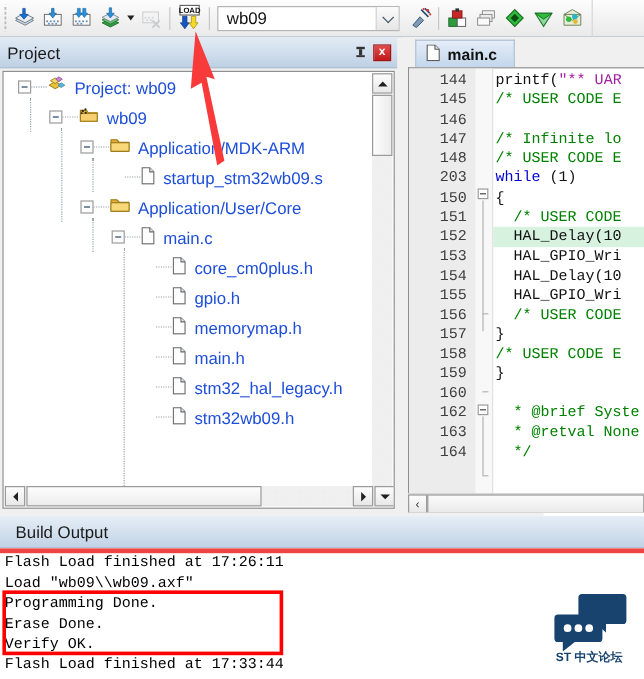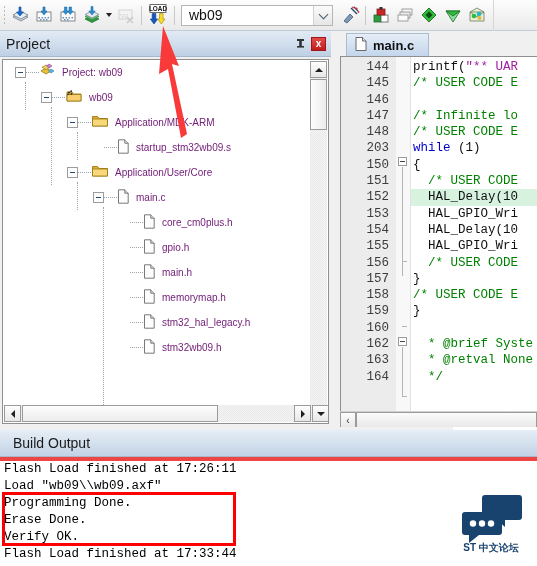--- a/index.html
+++ b/index.html
@@ -178,22 +178,22 @@
     overflow: hidden;
   }
   .tnode {
     position: relative;
     height: 25px;
     display: flex;
     align-items: center;
     white-space: nowrap;
   }
   .tnode .lbl {
-    font-size: 10px;
-    color: #701a75;
+    font-size: 14px;
+    color: #1d4ed8;
     padding-left: 6px;
   }
   .expander {
     width: 11px; height: 11px;
     border: 1px solid #9c9c9c;
     background: #fdfdfd;
     box-sizing: border-box;
     position: relative;
     flex: none;
   }
@@ -768,31 +768,31 @@
               <span class="lbl">gpio.h</span>
             </div>
             <div class="tnode">
               <span class="spacer" style="width:116px"></span>
               <span class="spacer" style="width:11px"></span>
               <span class="dash"></span>
               <span class="ico"><svg width="13" height="15" viewBox="0 0 13 15">
                   <path d="M1.5 0.8 H7.8 L11.2 4.2 V14.2 H1.5 Z" fill="#fdfdfd" stroke="#6a6a6a" stroke-width="0.9"></path>
                   <path d="M7.8 0.8 V4.2 H11.2" fill="#dde6ef" stroke="#6a6a6a" stroke-width="0.9"></path>
                 </svg></span>
-              <span class="lbl">main.h</span>
+              <span class="lbl">memorymap.h</span>
             </div>
             <div class="tnode">
               <span class="spacer" style="width:116px"></span>
               <span class="spacer" style="width:11px"></span>
               <span class="dash"></span>
               <span class="ico"><svg width="13" height="15" viewBox="0 0 13 15">
                   <path d="M1.5 0.8 H7.8 L11.2 4.2 V14.2 H1.5 Z" fill="#fdfdfd" stroke="#6a6a6a" stroke-width="0.9"></path>
                   <path d="M7.8 0.8 V4.2 H11.2" fill="#dde6ef" stroke="#6a6a6a" stroke-width="0.9"></path>
                 </svg></span>
-              <span class="lbl">memorymap.h</span>
+              <span class="lbl">main.h</span>
             </div>
             <div class="tnode">
               <span class="spacer" style="width:116px"></span>
               <span class="spacer" style="width:11px"></span>
               <span class="dash"></span>
               <span class="ico"><svg width="13" height="15" viewBox="0 0 13 15">
                   <path d="M1.5 0.8 H7.8 L11.2 4.2 V14.2 H1.5 Z" fill="#fdfdfd" stroke="#6a6a6a" stroke-width="0.9"></path>
                   <path d="M7.8 0.8 V4.2 H11.2" fill="#dde6ef" stroke="#6a6a6a" stroke-width="0.9"></path>
                 </svg></span>
               <span class="lbl">stm32_hal_legacy.h</span>

